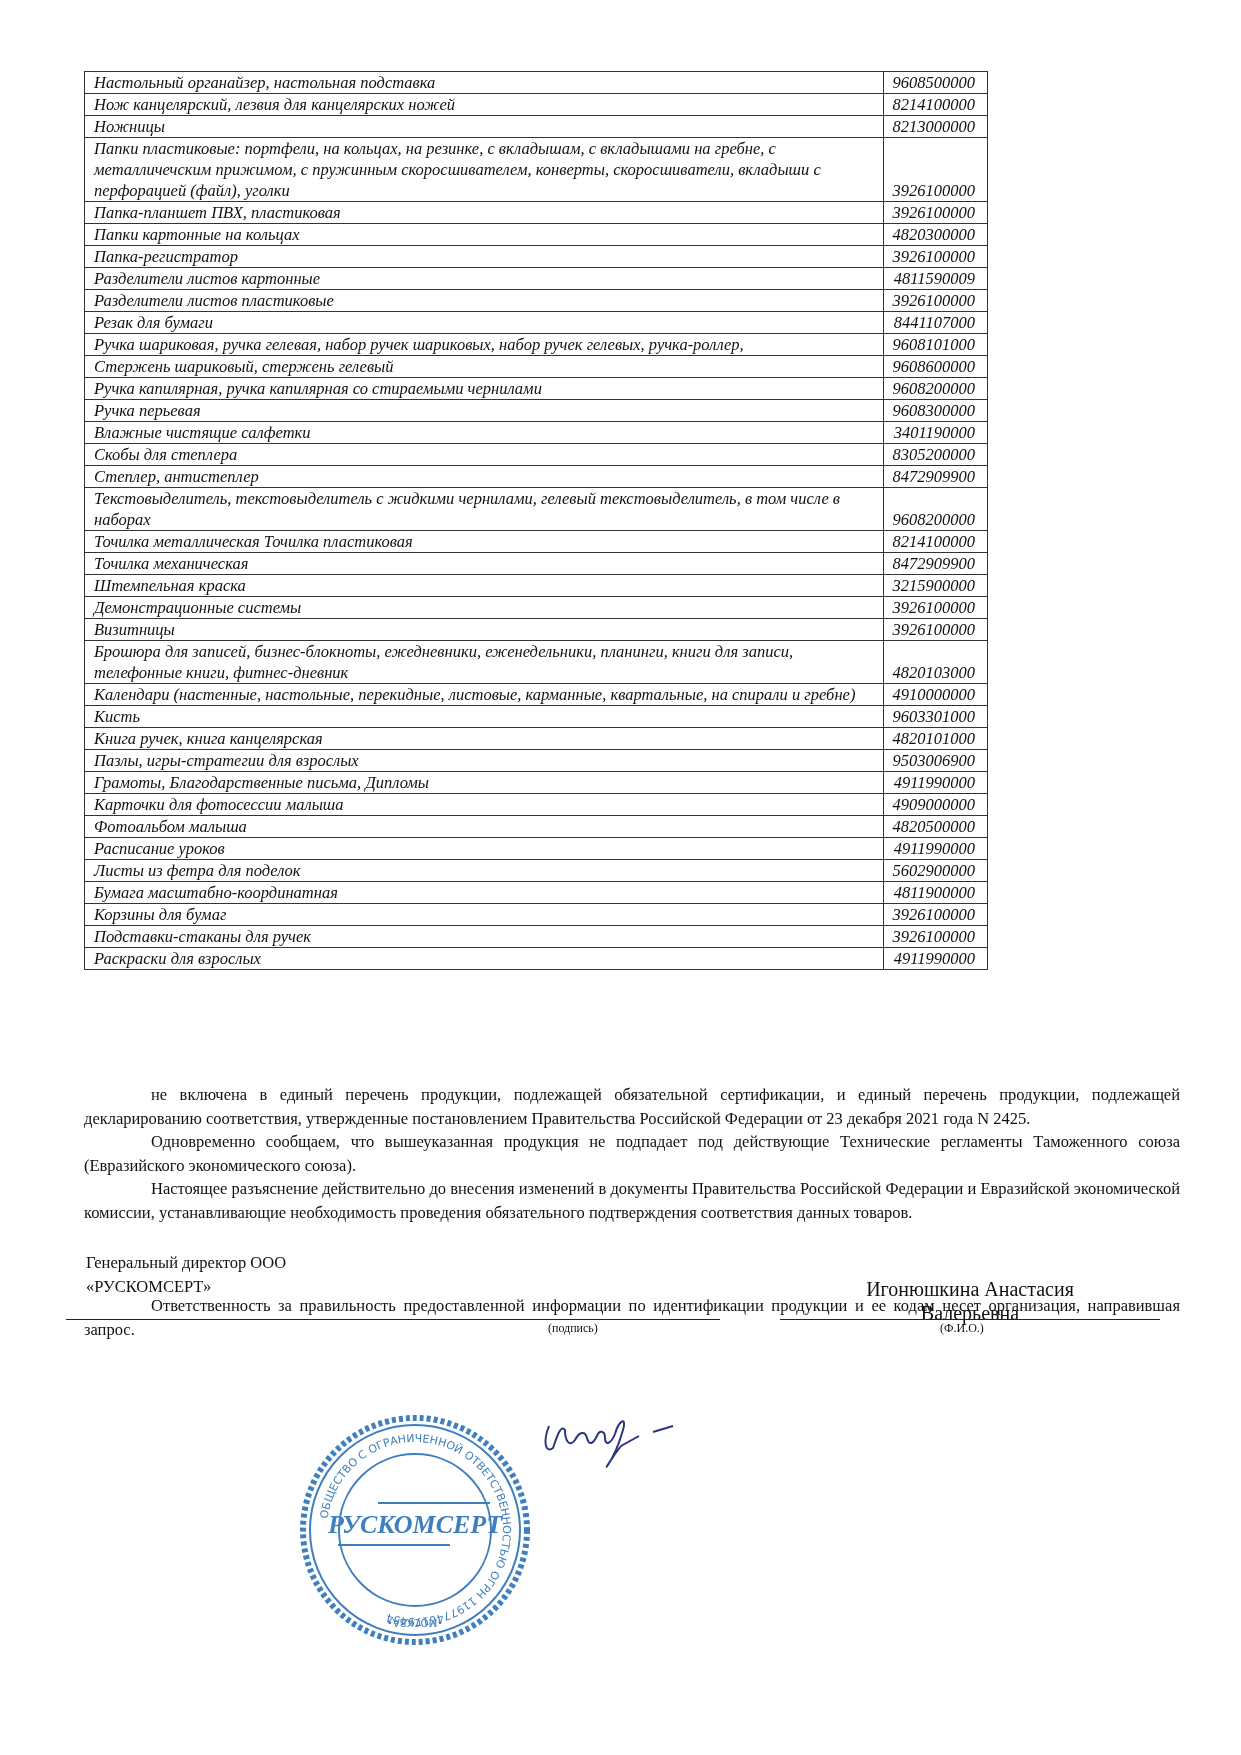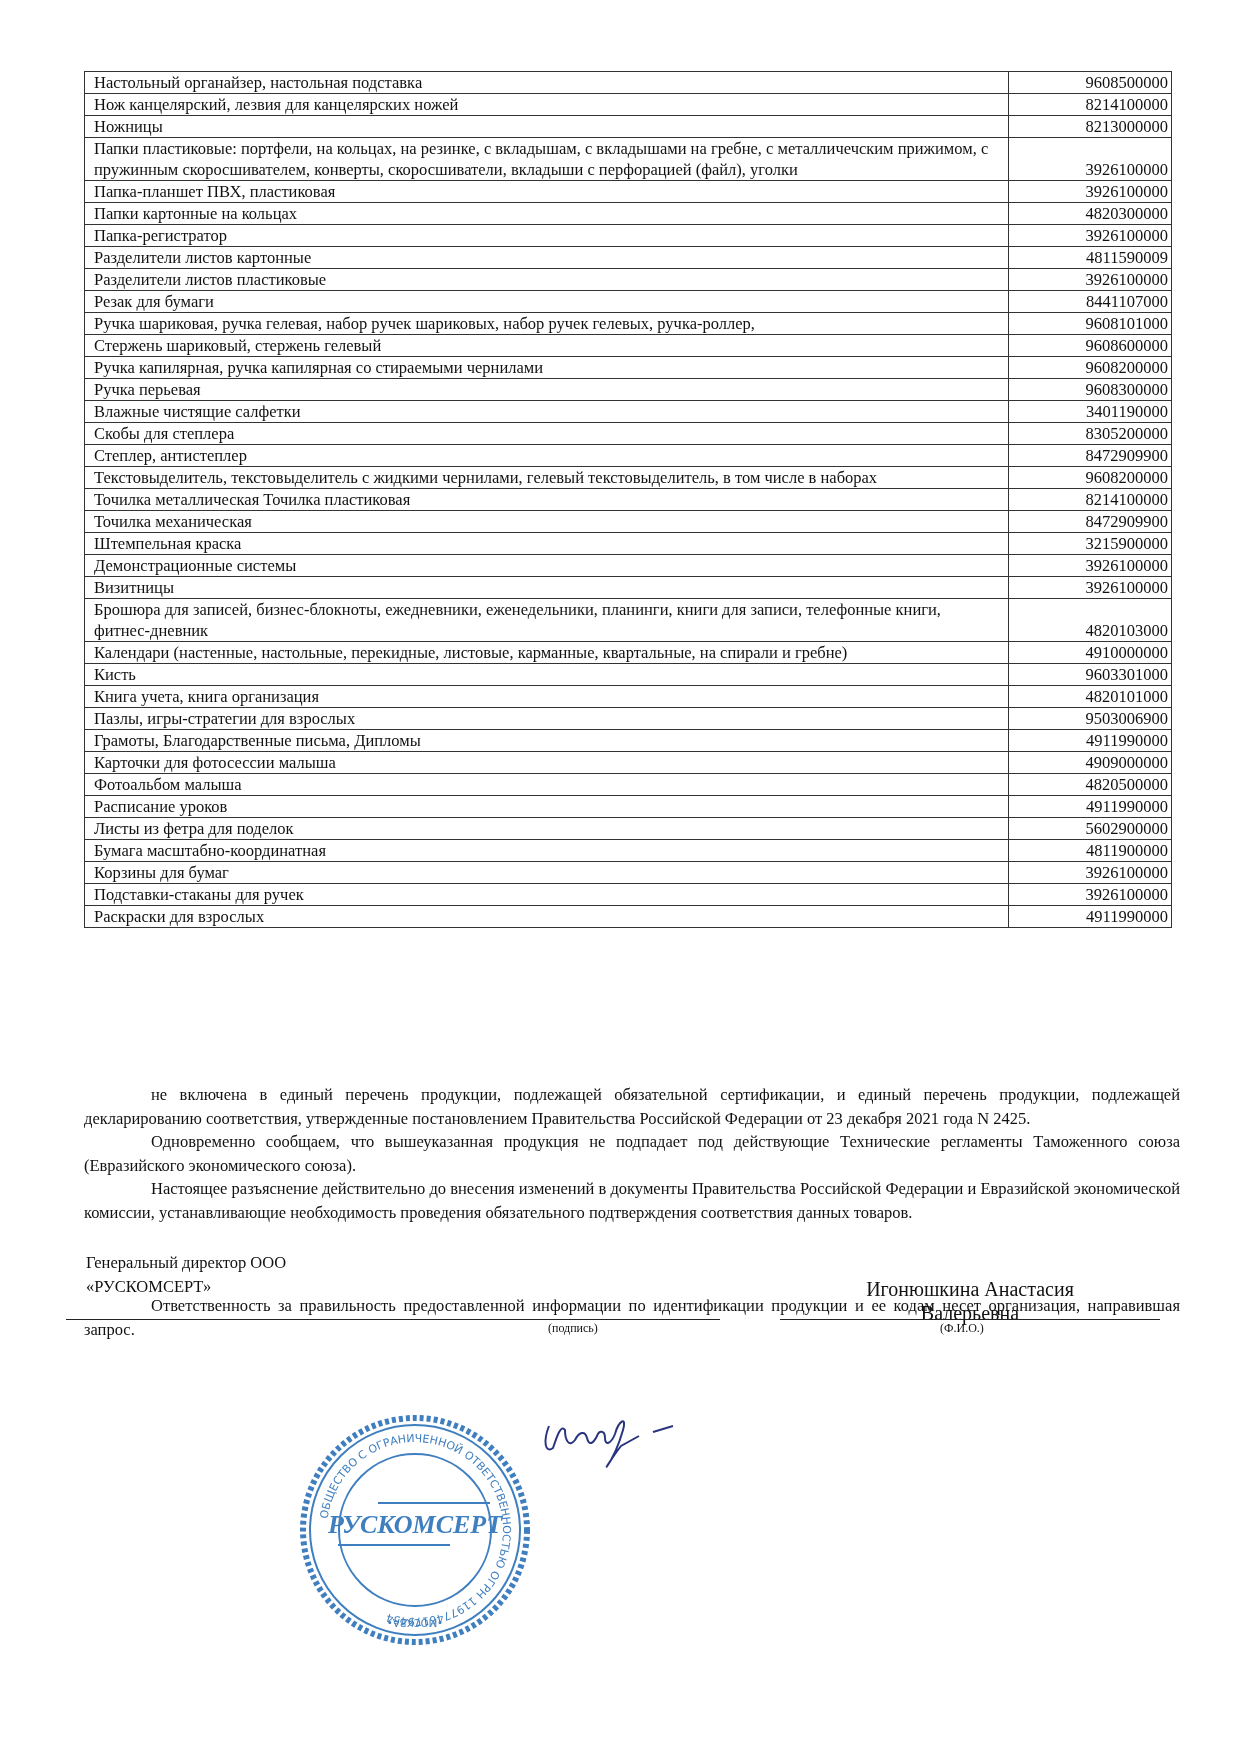--- a/index.html
+++ b/index.html
@@ -1,28 +1,28 @@
 <!DOCTYPE html>
 <html><head>
 <meta charset="utf-8">
 <style>
   html, body { margin: 0; padding: 0; background: #ffffff; }
   body {
     width: 1241px; height: 1755px; position: relative; overflow: hidden;
     font-family: "Liberation Serif", "DejaVu Serif", serif; color: #111;
   }
   .codes-table {
-    position: absolute; left: 84px; top: 71px; width: 1088px;
-    border-collapse: collapse; font-size: 16.5px; line-height: 21px;
+    position: absolute; left: 84px; top: 71px; width: 904px;
+    border-collapse: collapse; font-size: 16.5px; line-height: 21px; font-style: italic;
   }
   .codes-table td {
     border: 1.5px solid #333; padding: 0 8px 0 9px; vertical-align: bottom;
   }
   .codes-table td.name { width: 906px; }
-  .codes-table td.code { text-align: right; white-space: nowrap; padding-right: 3px; }
+  .codes-table td.code { text-align: right; white-space: nowrap; padding-right: 12px; }
   .body-text {
     position: absolute; left: 84px; width: 1096px; font-size: 16.5px;
     line-height: 23.5px; text-align: justify;
   }
   .body-text p { margin: 0; text-indent: 67px; }
   .p1 { top: 1083px; }
   .p4 { top: 1294px; }
   .sig-left { position: absolute; left: 86px; top: 1251px; font-size: 16.5px; line-height: 24px; }
   .sig-right { position: absolute; left: 760px; width: 420px; top: 1277px; font-size: 20px; line-height: 24px; text-align: center; }
   .line { position: absolute; height: 0; border-top: 1.5px solid #222; }
@@ -137,21 +137,21 @@
       </tr>
       <tr>
         <td class="name">Календари (настенные, настольные, перекидные, листовые, карманные, квартальные, на спирали и гребне)</td>
         <td class="code">4910000000</td>
       </tr>
       <tr>
         <td class="name">Кисть</td>
         <td class="code">9603301000</td>
       </tr>
       <tr>
-        <td class="name">Книга учета, книга организация</td>
+        <td class="name">Книга ручек, книга канцелярская</td>
         <td class="code">4820101000</td>
       </tr>
       <tr>
         <td class="name">Пазлы, игры-стратегии для взрослых</td>
         <td class="code">9503006900</td>
       </tr>
       <tr>
         <td class="name">Грамоты, Благодарственные письма, Дипломы</td>
         <td class="code">4911990000</td>
       </tr>

